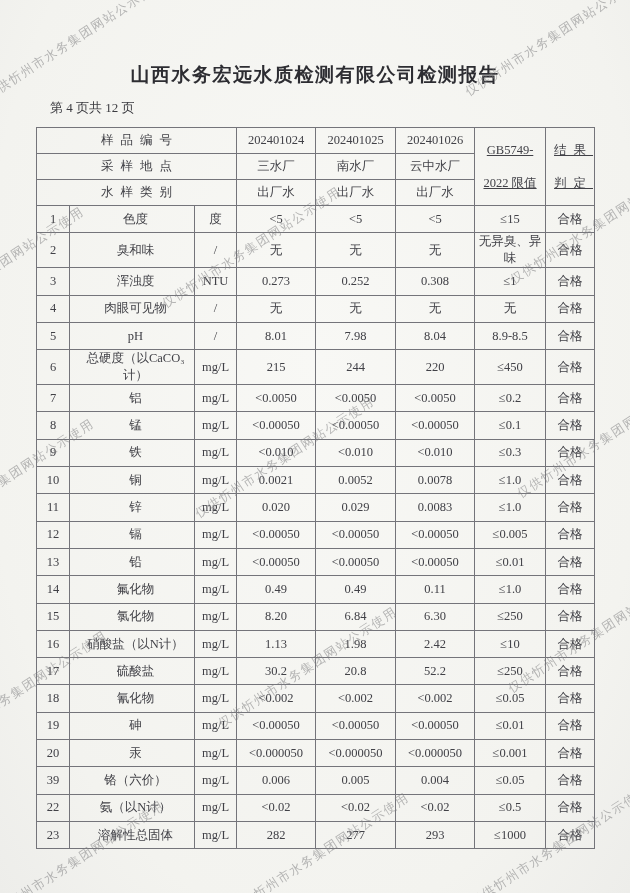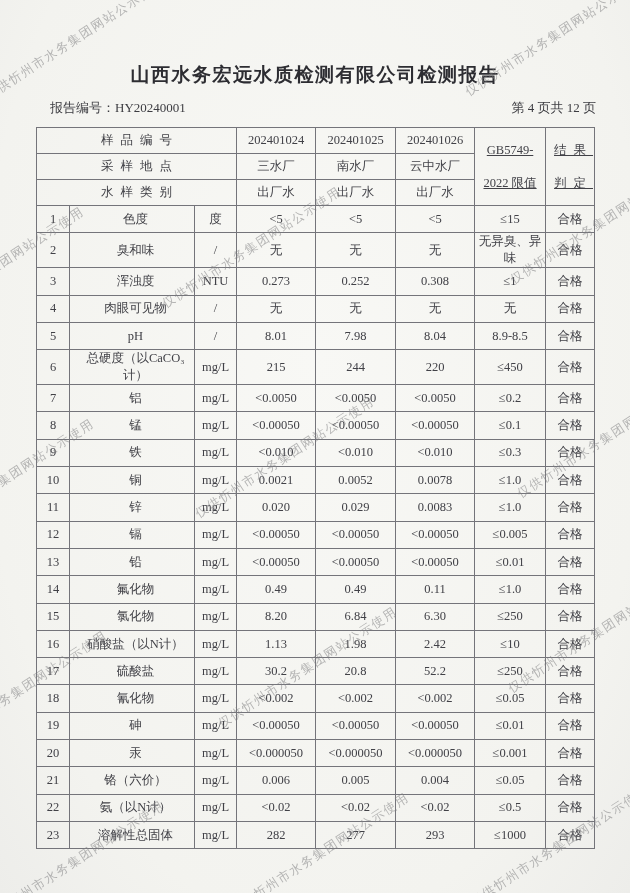--- a/index.html
+++ b/index.html
@@ -72,21 +72,20 @@
       <div class="watermark" style="left: 308px; top: 668px;">仅供忻州市水务集团网站公示使用</div>
       <div class="watermark" style="left: 598px; top: 633px;">仅供忻州市水务集团网站公示使用</div>
       <div class="watermark" style="left: 75px; top: 862px;">仅供忻州市水务集团网站公示使用</div>
       <div class="watermark" style="left: 320px; top: 854px;">仅供忻州市水务集团网站公示使用</div>
       <div class="watermark" style="left: 560px; top: 846px;">仅供忻州市水务集团网站公示使用</div>
     </div>
 
   <h1 class="title">山西水务宏远水质检测有限公司检测报告</h1>
 
   <div class="meta">
-    <span>报告编号：HY20240001</span>
     <span>第 4 页共 12 页</span>
   </div>
 
   <table class="results">
     <colgroup>
       <col class="col-num">
         <col class="col-name">
         <col class="col-unit">
       <col class="col-v1">
         <col class="col-v2">
@@ -317,21 +316,21 @@
           <td class="c0">20</td>
           <td class="c1">汞</td>
           <td class="c2">mg/L</td>
           <td class="c3">&lt;0.000050</td>
           <td class="c4">&lt;0.000050</td>
           <td class="c5">&lt;0.000050</td>
           <td class="c6">≤0.001</td>
           <td class="c7">合格</td>
         </tr>
         <tr>
-          <td class="c0">21</td>
+          <td class="c0">39</td>
           <td class="c1">铬（六价）</td>
           <td class="c2">mg/L</td>
           <td class="c3">0.006</td>
           <td class="c4">0.005</td>
           <td class="c5">0.004</td>
           <td class="c6">≤0.05</td>
           <td class="c7">合格</td>
         </tr>
         <tr>
           <td class="c0">22</td>

